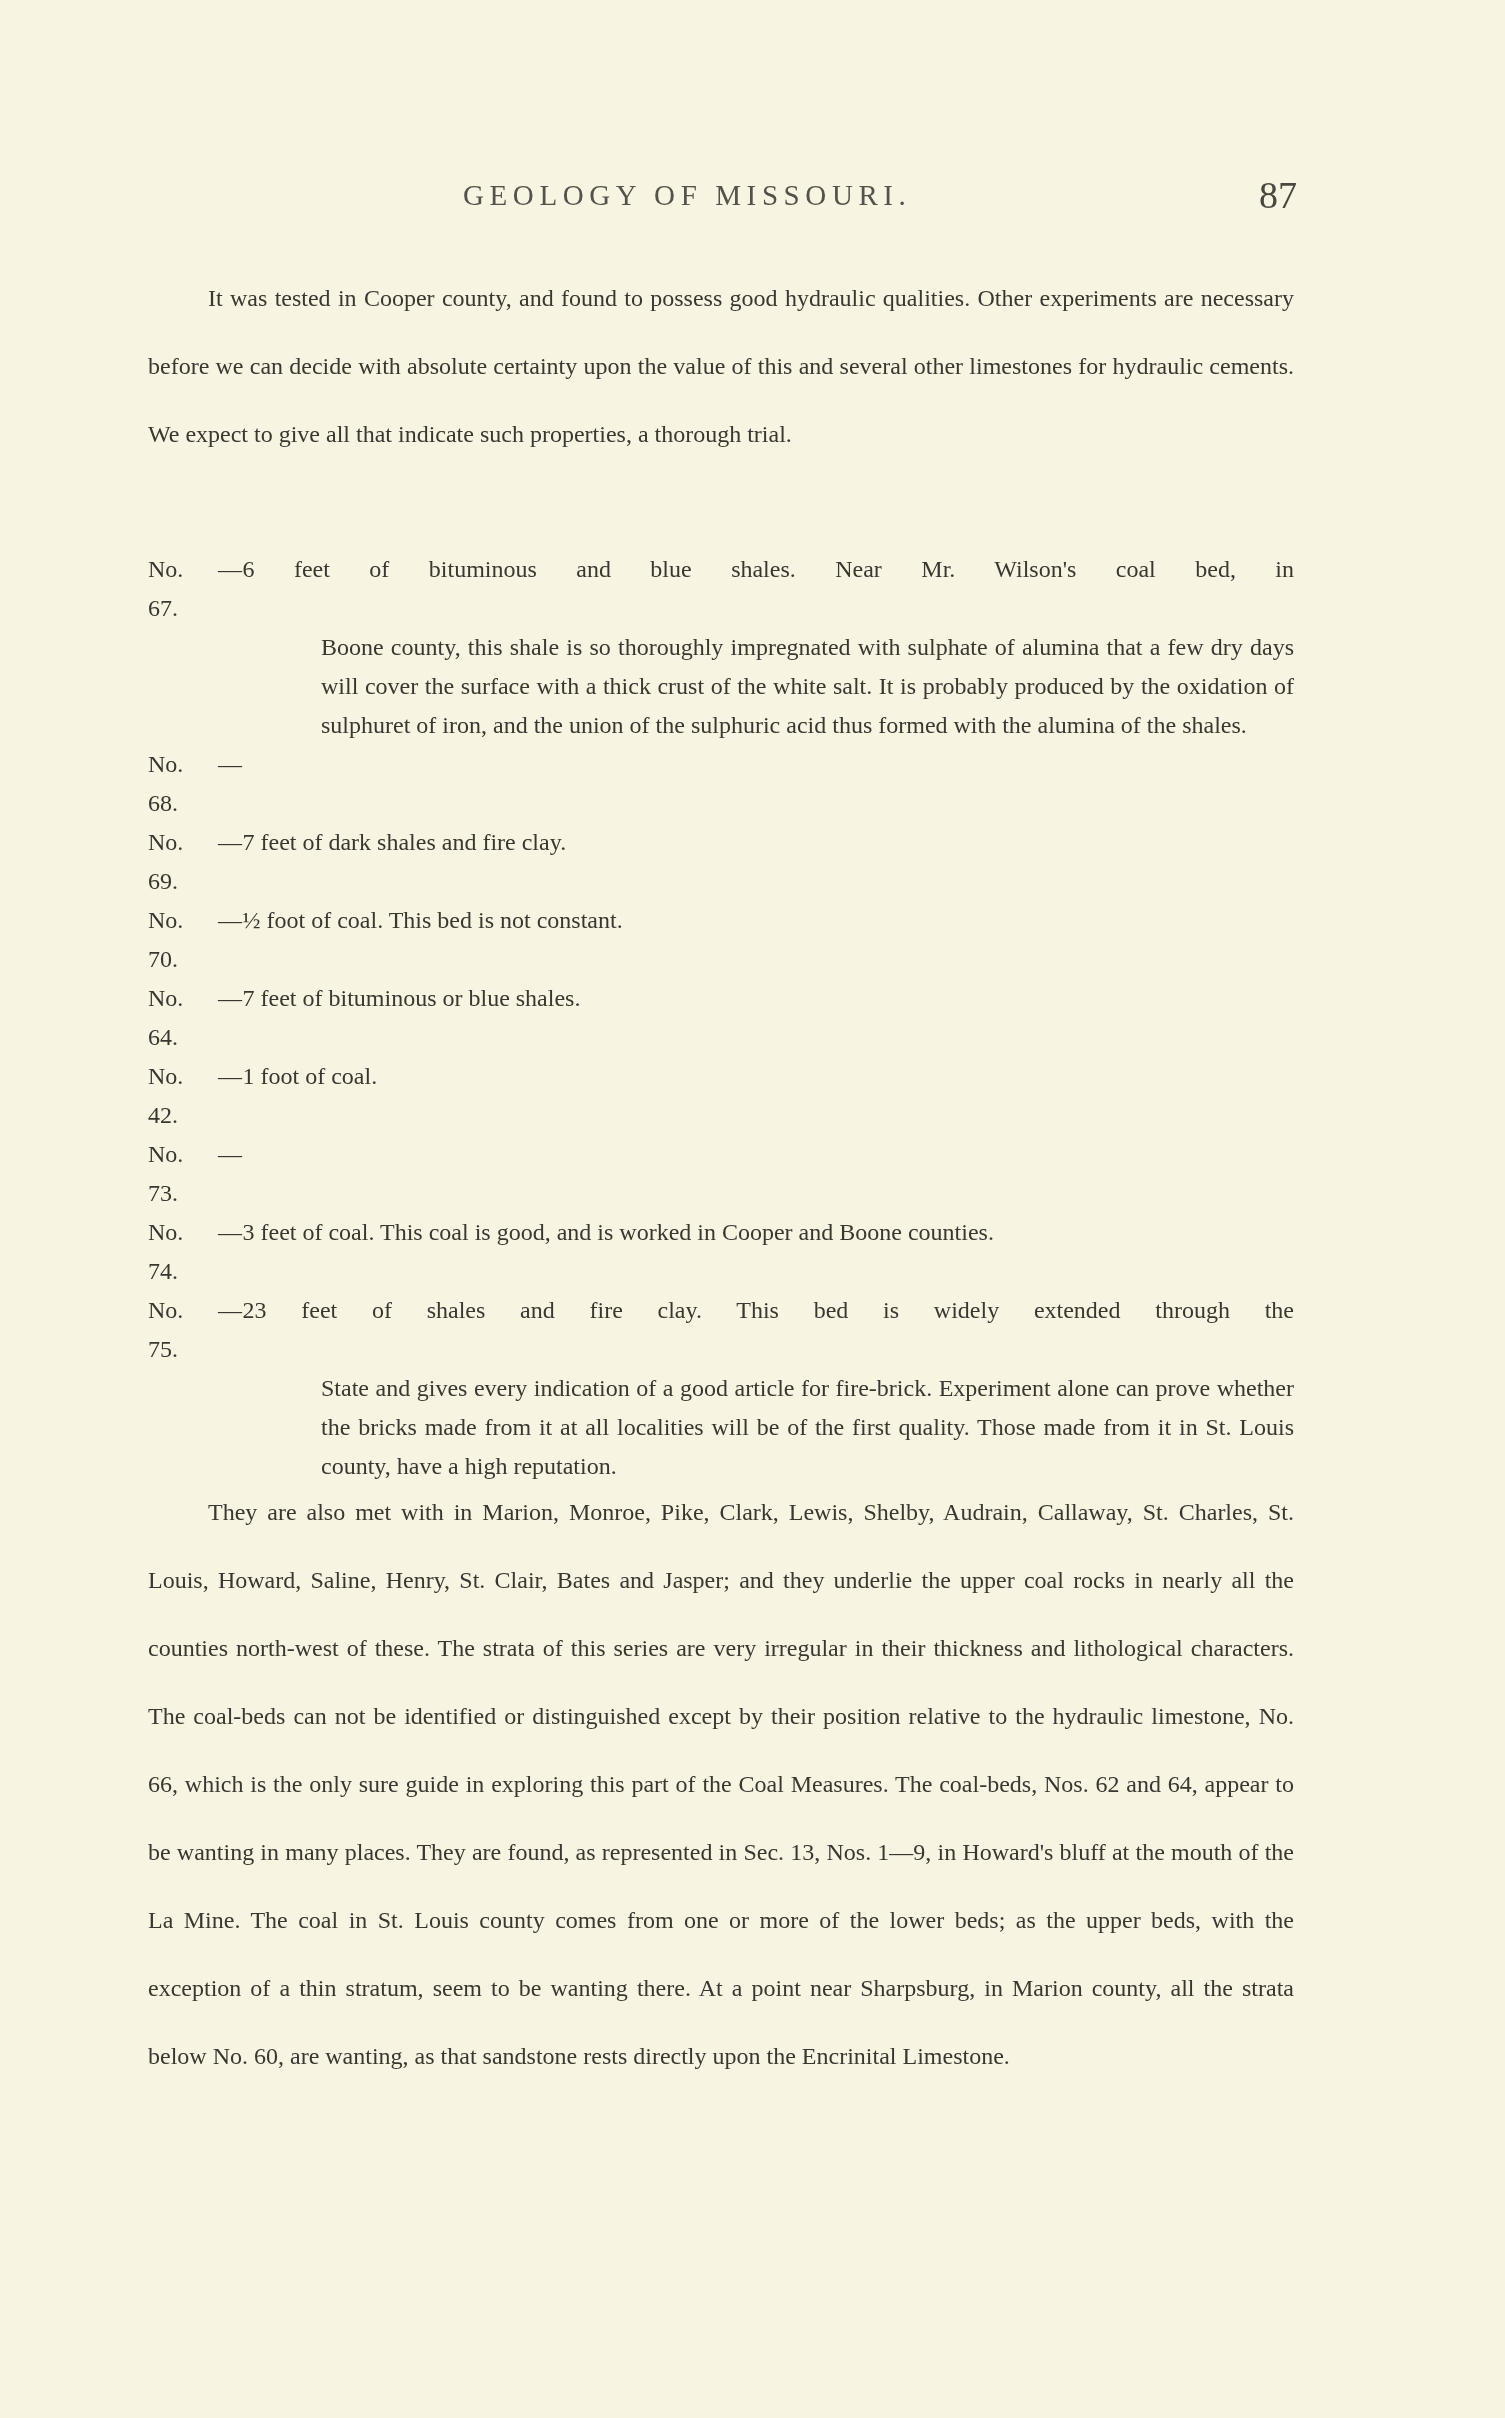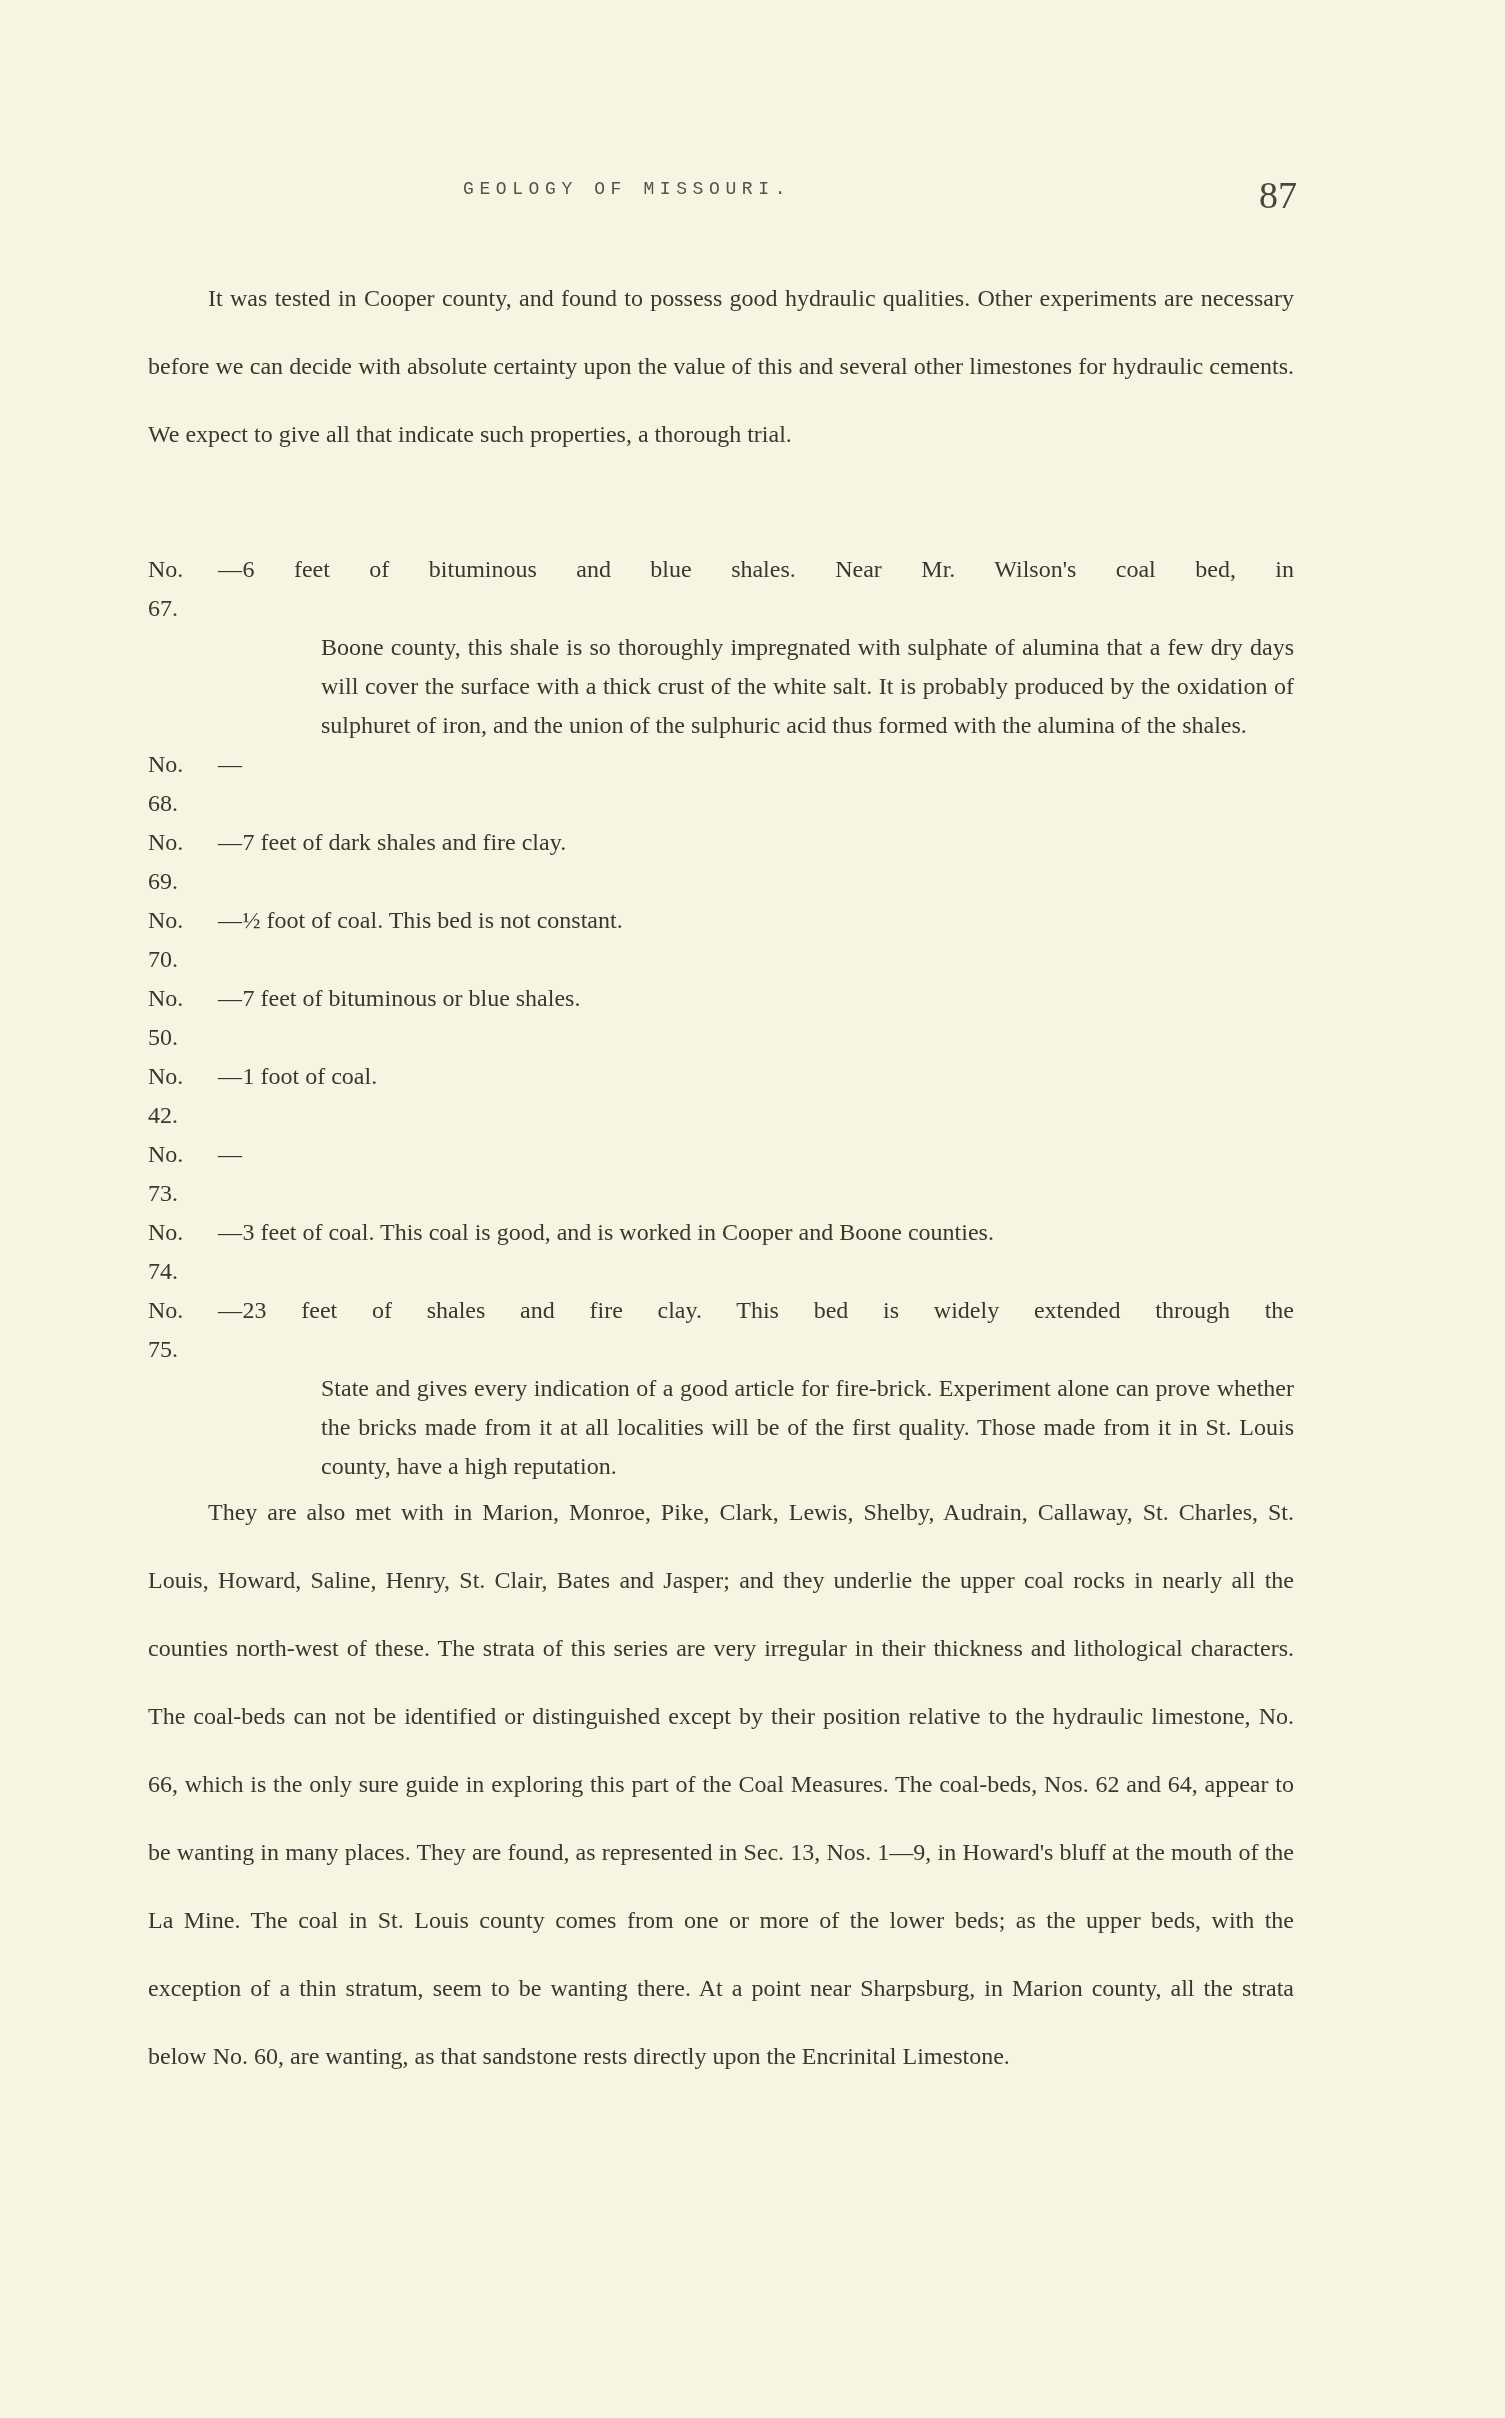--- a/index.html
+++ b/index.html
@@ -10,21 +10,21 @@
     font-family: "Liberation Serif", "DejaVu Serif", serif;
     position: relative;
     overflow: hidden;
   }
   .page { position: absolute; left: 0; top: 0; width: 1506px; height: 2418px; }
   .header {
     position: absolute; top: 175px; left: 148px; width: 1149px; height: 47px;
   }
   .running-title {
     position: absolute; left: 315px; top: 3.8px;
-    font-size: 18px; letter-spacing: 5.6px; color: #55524a; font-family: Liberation Mono, monospace;
+    font-size: 29px; letter-spacing: 5.6px; color: #55524a;
   }
   .page-number {
     position: absolute; right: 0; top: -1.9px;
     font-size: 38px; color: #4a473f;
   }
   .body-text {
     position: absolute; left: 148px; width: 1146px;
     font-size: 24px; line-height: 68px; text-align: justify;
     text-align-last: auto;
   }
@@ -77,21 +77,21 @@
     </div>
     <div class="entry">
       <div class="inline-first">
           <span class="num" style="width:70px">No. 70.</span>
           <span class="dash" style="width:24.5px">—</span>
           <span class="desc">½ foot of coal. This bed is not constant.</span>
         </div>
     </div>
     <div class="entry">
       <div class="inline-first">
-          <span class="num" style="width:70px">No. 50.</span>
+          <span class="num" style="width:70px">No. 64.</span>
           <span class="dash" style="width:24.5px">—</span>
           <span class="desc">7 feet of bituminous or blue shales.</span>
         </div>
     </div>
     <div class="entry">
       <div class="inline-first">
           <span class="num" style="width:70px">No. 42.</span>
           <span class="dash" style="width:24.5px">—</span>
           <span class="desc">1 foot of coal.</span>
         </div>

